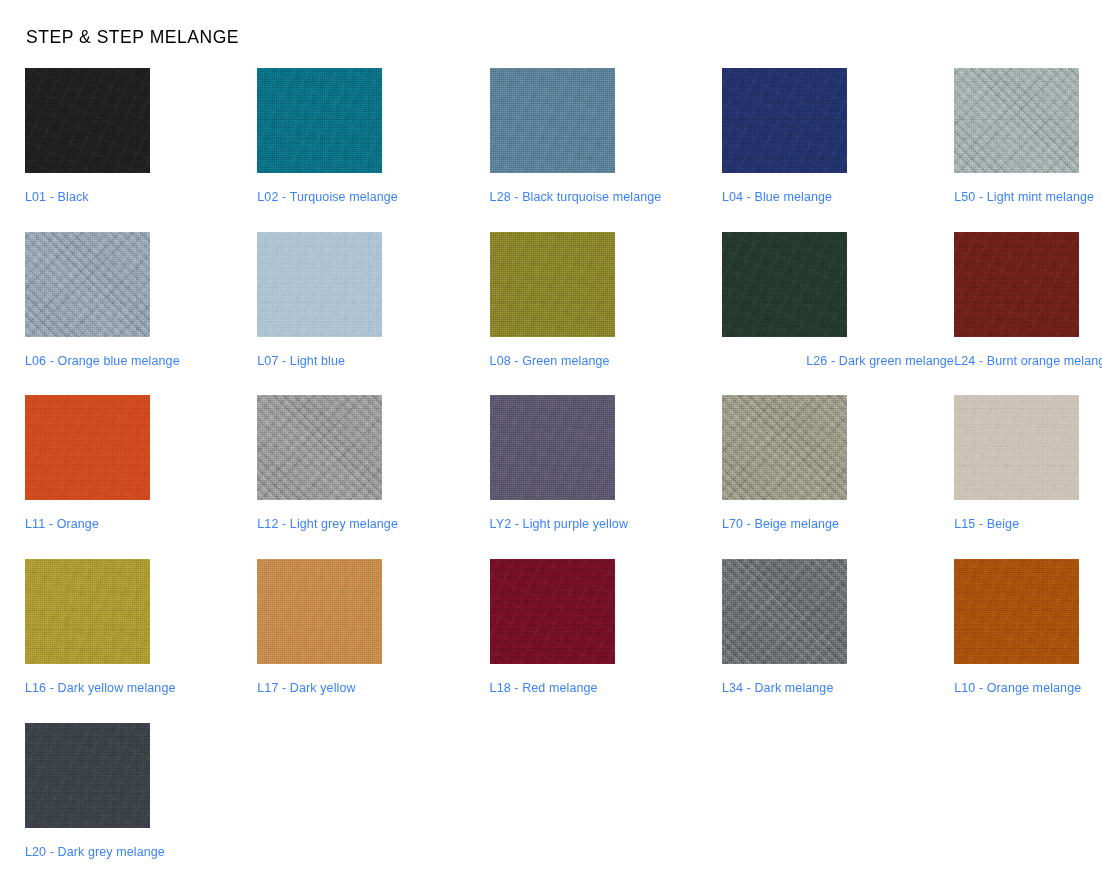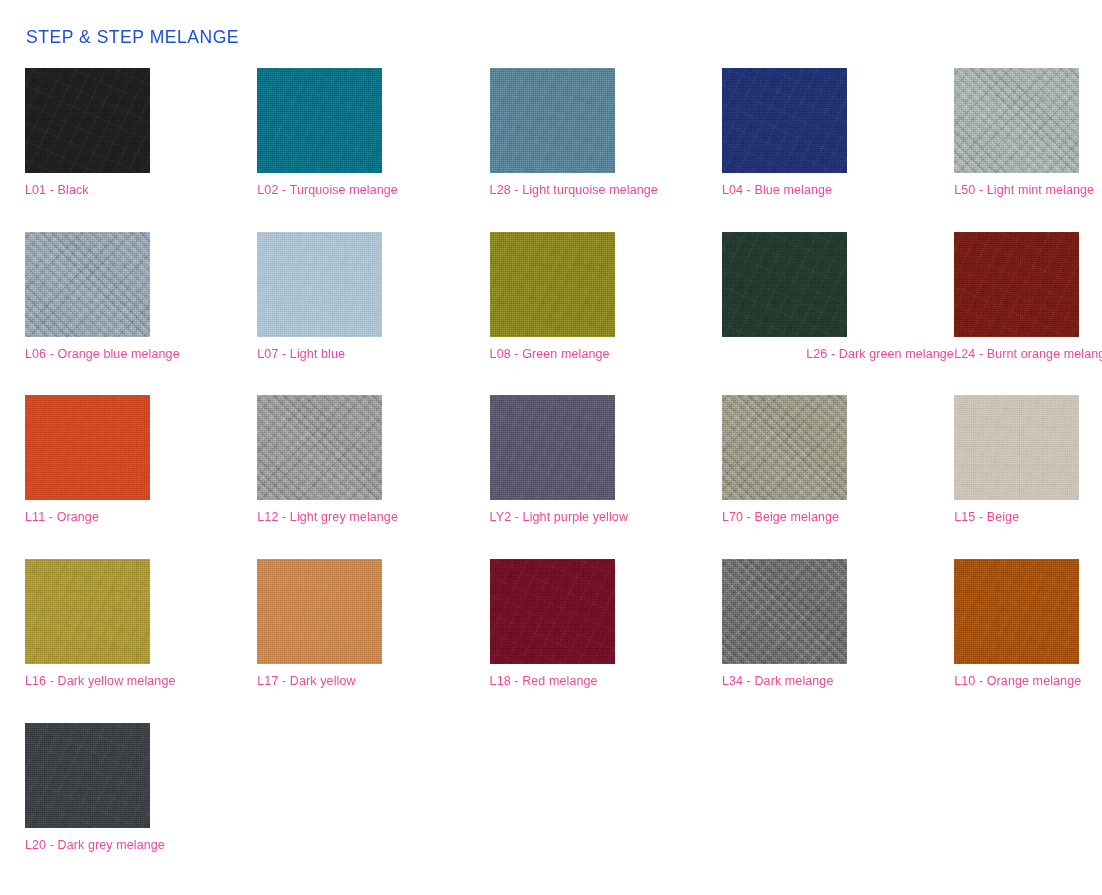--- a/index.html
+++ b/index.html
@@ -20,21 +20,21 @@
   }
 
   
   #gallery-title {
     position: absolute;
     left: 26px;
     top: 14px;
     font-size: 17.5px;
     line-height: 22px;
     letter-spacing: 0.55px;
-    color: #1d4ed8;
+    color: #000000;
     font-weight: 400;
     white-space: nowrap;
   }
 
   
   #swatch-grid {
     position: absolute;
     left: 25px;
     top: 68px;
     width: 1090px;
@@ -104,24 +104,24 @@
       repeating-linear-gradient(-45deg,
         rgba(255,255,255,0.11) 0px, rgba(255,255,255,0.11) 1px,
         rgba(0,0,0,0.00) 1px, rgba(0,0,0,0.00) 4px,
         rgba(0,0,0,0.11) 4px, rgba(0,0,0,0.11) 5px,
         rgba(0,0,0,0.00) 5px, rgba(0,0,0,0.00) 9px);
     pointer-events: none;
   }
   .swatch-chip.smooth::after { opacity: 0.45; }
 
   .swatch-label {
-    margin-top: 9px;
+    margin-top: 16px;
     font-size: 12.5px;
     line-height: 16px;
-    color: #ec4899;
+    color: #3b82f6;
     white-space: nowrap;
     letter-spacing: 0.1px;
   }
 </style>
 </head>
 <body>
 
 <div id="page">
 
   <h1 id="gallery-title">STEP &amp; STEP MELANGE</h1>
@@ -136,21 +136,21 @@
       <div class="swatch-cell" style="left: 232.3px; top: 0px;">
         <div class="swatch-chip " title="L02 - Turquoise melange" style="background-color: rgb(10, 113, 134);">
           <div class="heather-layer"></div>
         </div>
         <div class="swatch-label">L02 - Turquoise melange</div>
       </div>
       <div class="swatch-cell" style="left: 464.6px; top: 0px;">
         <div class="swatch-chip " title="L28 - Light turquoise melange" style="background-color: rgb(92, 130, 153);">
           <div class="heather-layer"></div>
         </div>
-        <div class="swatch-label">L28 - Light turquoise melange</div>
+        <div class="swatch-label">L28 - Black turquoise melange</div>
       </div>
       <div class="swatch-cell" style="left: 696.9px; top: 0px;">
         <div class="swatch-chip " title="L04 - Blue melange" style="background-color: rgb(34, 50, 107);">
           <div class="heather-layer"></div>
         </div>
         <div class="swatch-label">L04 - Blue melange</div>
       </div>
       <div class="swatch-cell" style="left: 929.2px; top: 0px;">
         <div class="swatch-chip heather" title="L50 - Light mint melange" style="background-color: rgb(167, 180, 177);">
           <div class="heather-layer"></div>

